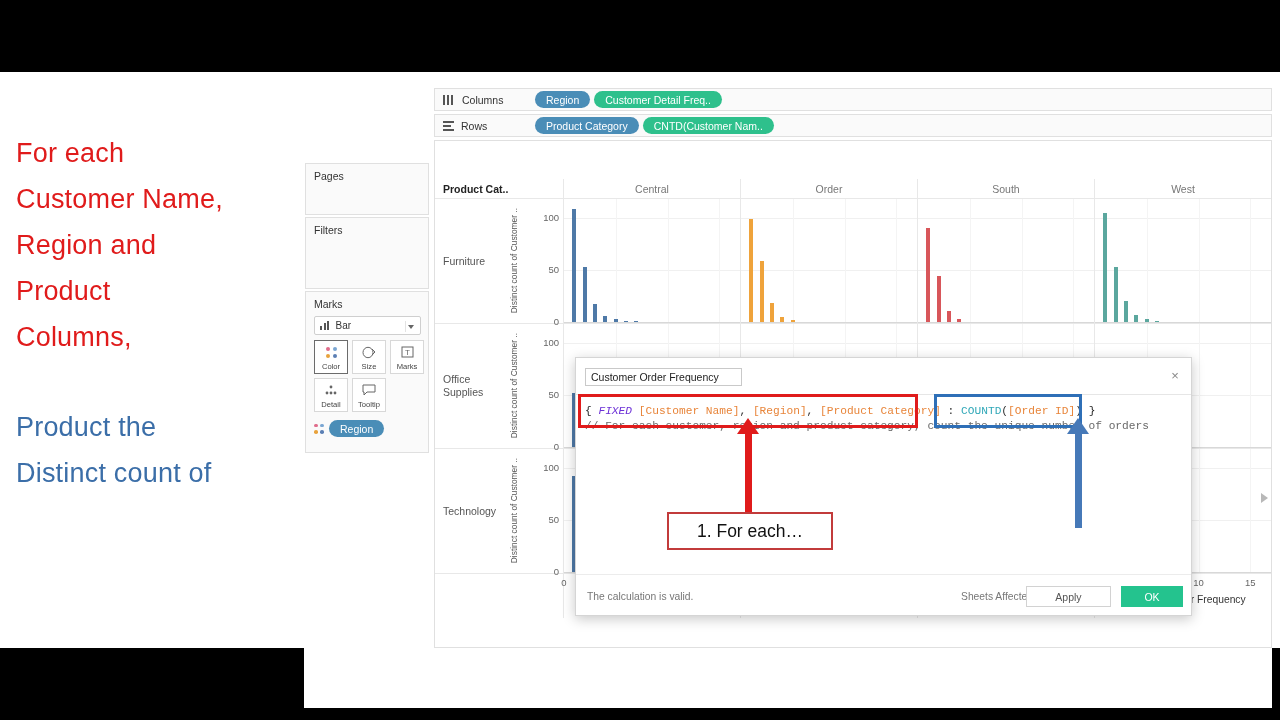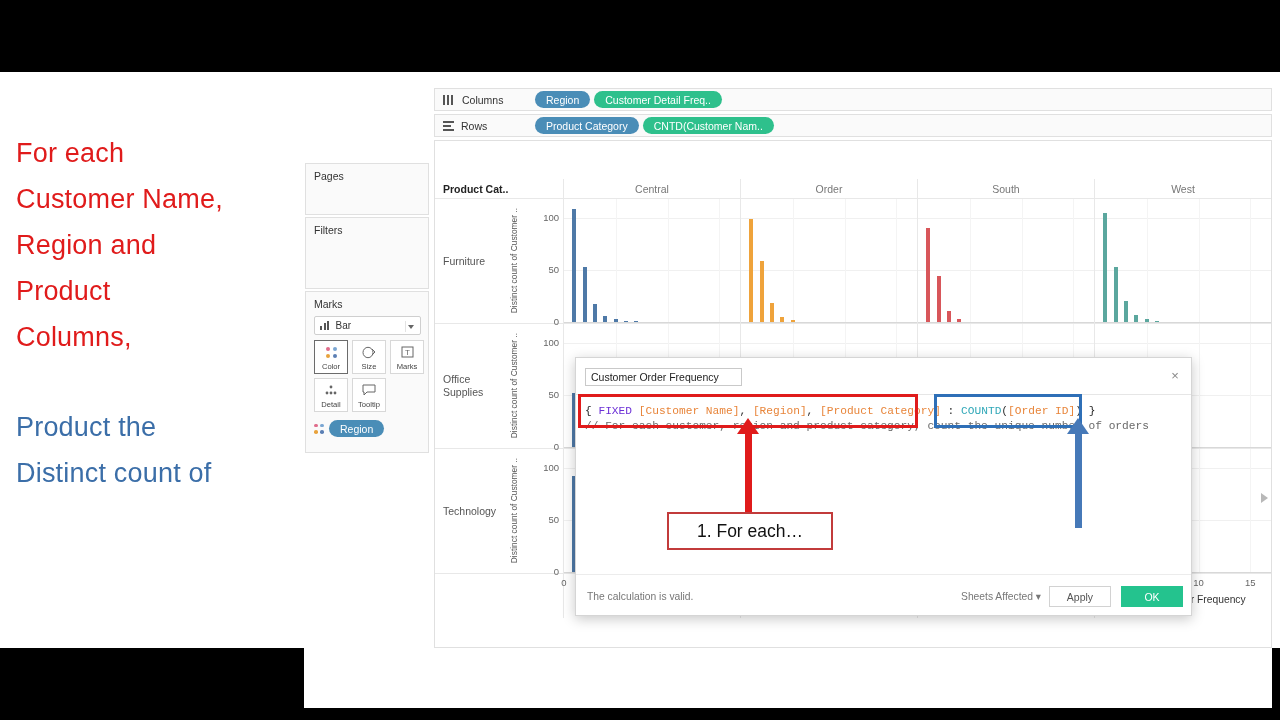--- a/index.html
+++ b/index.html
@@ -179,40 +179,40 @@
     color: #888; font-size: 13px; line-height: 14px; text-align: center;
   }
   #calc-sep { position: absolute; left: 0; right: 0; top: 36px; height: 1px; background: #e6e6e6; }
 
   #formula {
     position: absolute; left: 9px; top: 44px; right: 9px; height: 18px;
     font-family: "Liberation Mono", monospace; font-size: 11.2px;
     white-space: nowrap; line-height: 18px;
   }
   .tk-brace { color: #222; }
-  .tk-fixed { color: #6B2FD6; }
+  .tk-fixed { color: #6B2FD6; font-style: italic; }
   .tk-field { color: #E8853A; }
   .tk-punct { color: #333; }
   .tk-func  { color: #31A8B8; }
 
   #comment {
     position: absolute; left: 9px; top: 62px;
     font-family: "Liberation Mono", monospace; font-size: 11.2px;
     color: #6a6a6a; white-space: nowrap;
   }
 
   #calc-footsep { position: absolute; left: 0; right: 0; bottom: 40px; height: 1px; background: #ececec; }
   #calc-valid {
     position: absolute; left: 11px; bottom: 13px; font-size: 10.3px; color: #777;
   }
   #sheets-aff {
     position: absolute; right: 150px; bottom: 13px; font-size: 10.3px; color: #777;
   }
   #btn-apply {
-    position: absolute; right: 80px; bottom: 8px; width: 62px; height: 21px;
+    position: absolute; right: 80px; bottom: 8px; width: 85px; height: 21px;
     border: 1px solid #d2d2d2; background: #fff; font-size: 10.5px; color: #555;
     display: flex; align-items: center; justify-content: center;
   }
   #btn-ok {
     position: absolute; right: 8px; bottom: 8px; width: 62px; height: 21px;
     background: #24C38E; font-size: 10.5px; color: #fff;
     display: flex; align-items: center; justify-content: center;
   }
 
   

